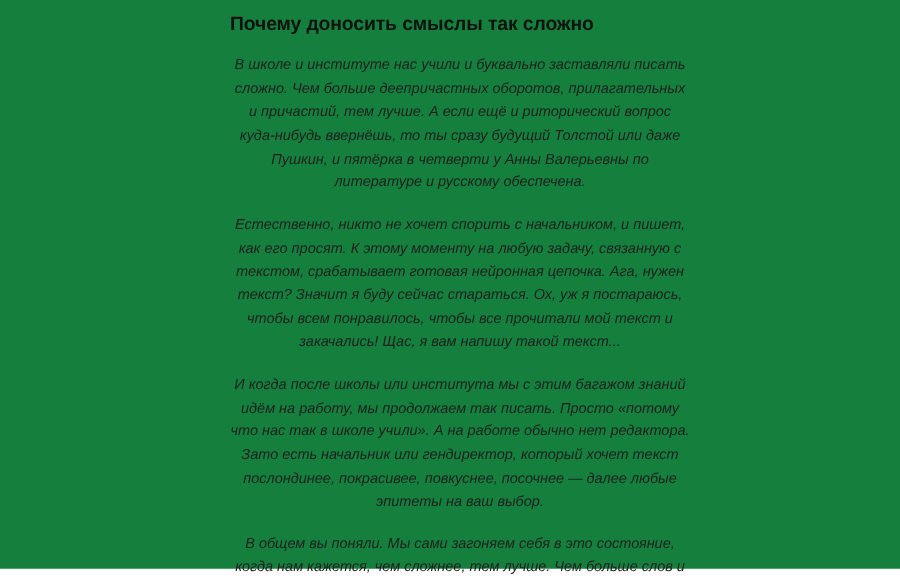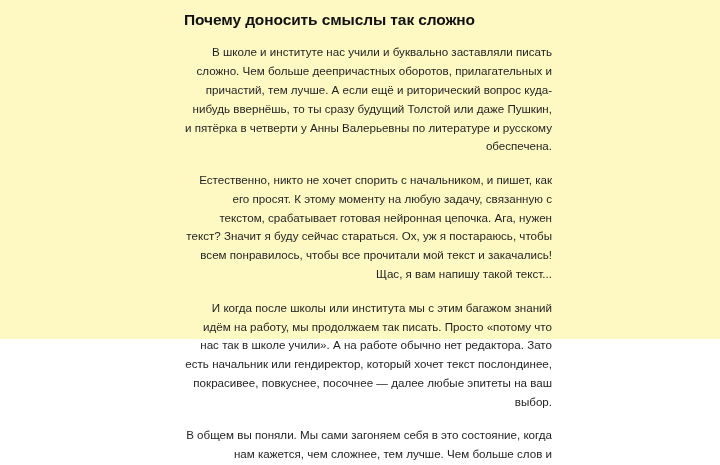--- a/index.html
+++ b/index.html
@@ -12,44 +12,45 @@
     background: #ffffff;
     font-family: "Liberation Sans", sans-serif;
     color: #1a1a1a;
     overflow: hidden;
   }
   .page {
     position: absolute;
     left: 0;
     top: 0;
     width: 720px;
-    height: 339px;
-    background: #fef9c3;
+    height: 455px;
+    background: #15803d;
   }
   .article {
     position: absolute;
     left: 184px;
     top: 10px;
     width: 368px;
   }
   .article-title {
     font-size: 15.5px;
     font-weight: bold;
     line-height: 1.25;
     color: #111111;
     margin: 0 0 14px 0;
     letter-spacing: -0.1px;
   }
   .para {
     font-size: 11.6px;
     line-height: 1.62;
     color: #1f1f1f;
     margin: 0 0 15px 0;
-    text-align: right;
+    text-align: center;
     hyphens: none;
+    font-style: italic;
   }
   .para:last-child {
     margin-bottom: 0;
   }
 </style>
 </head>
 <body>
 
 <div class="page">
   <article class="article">

